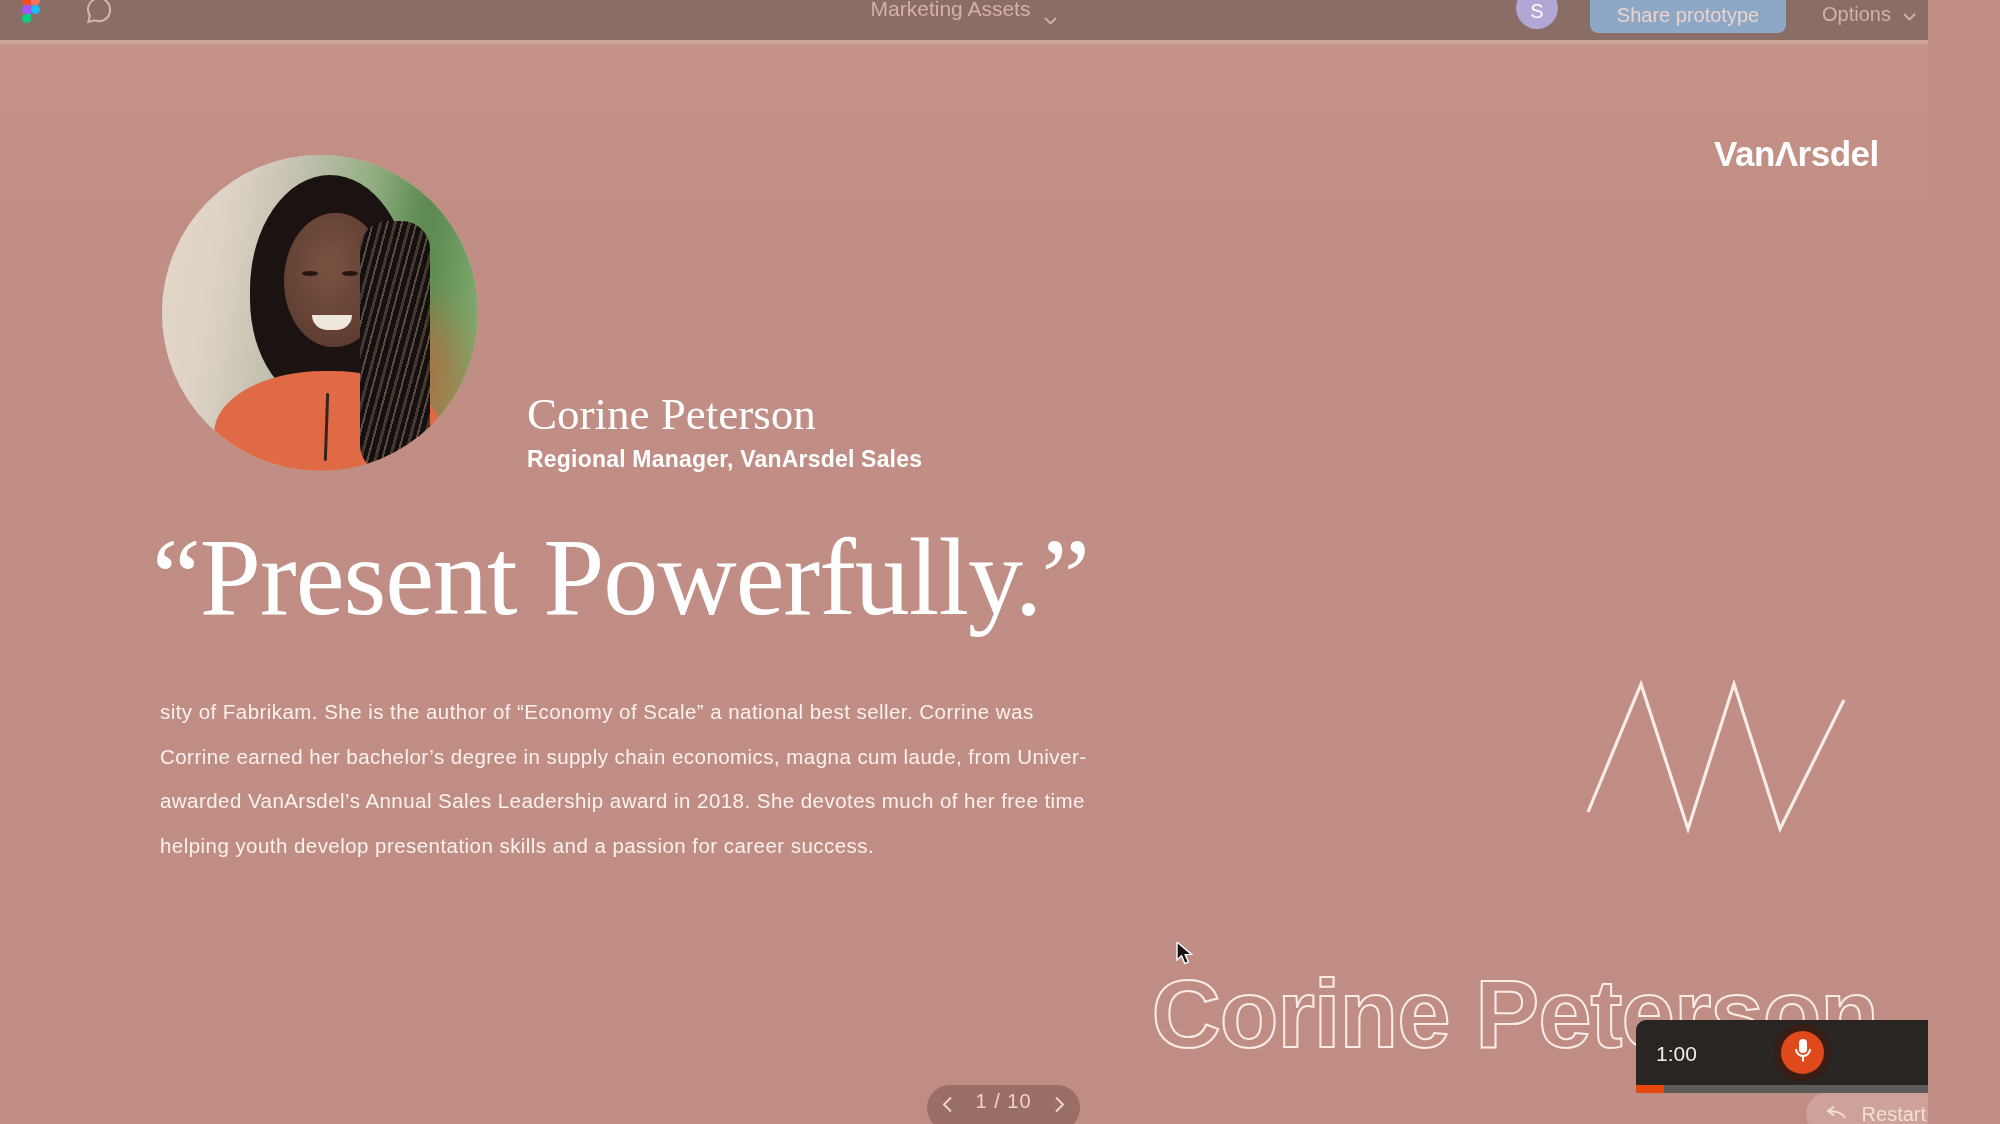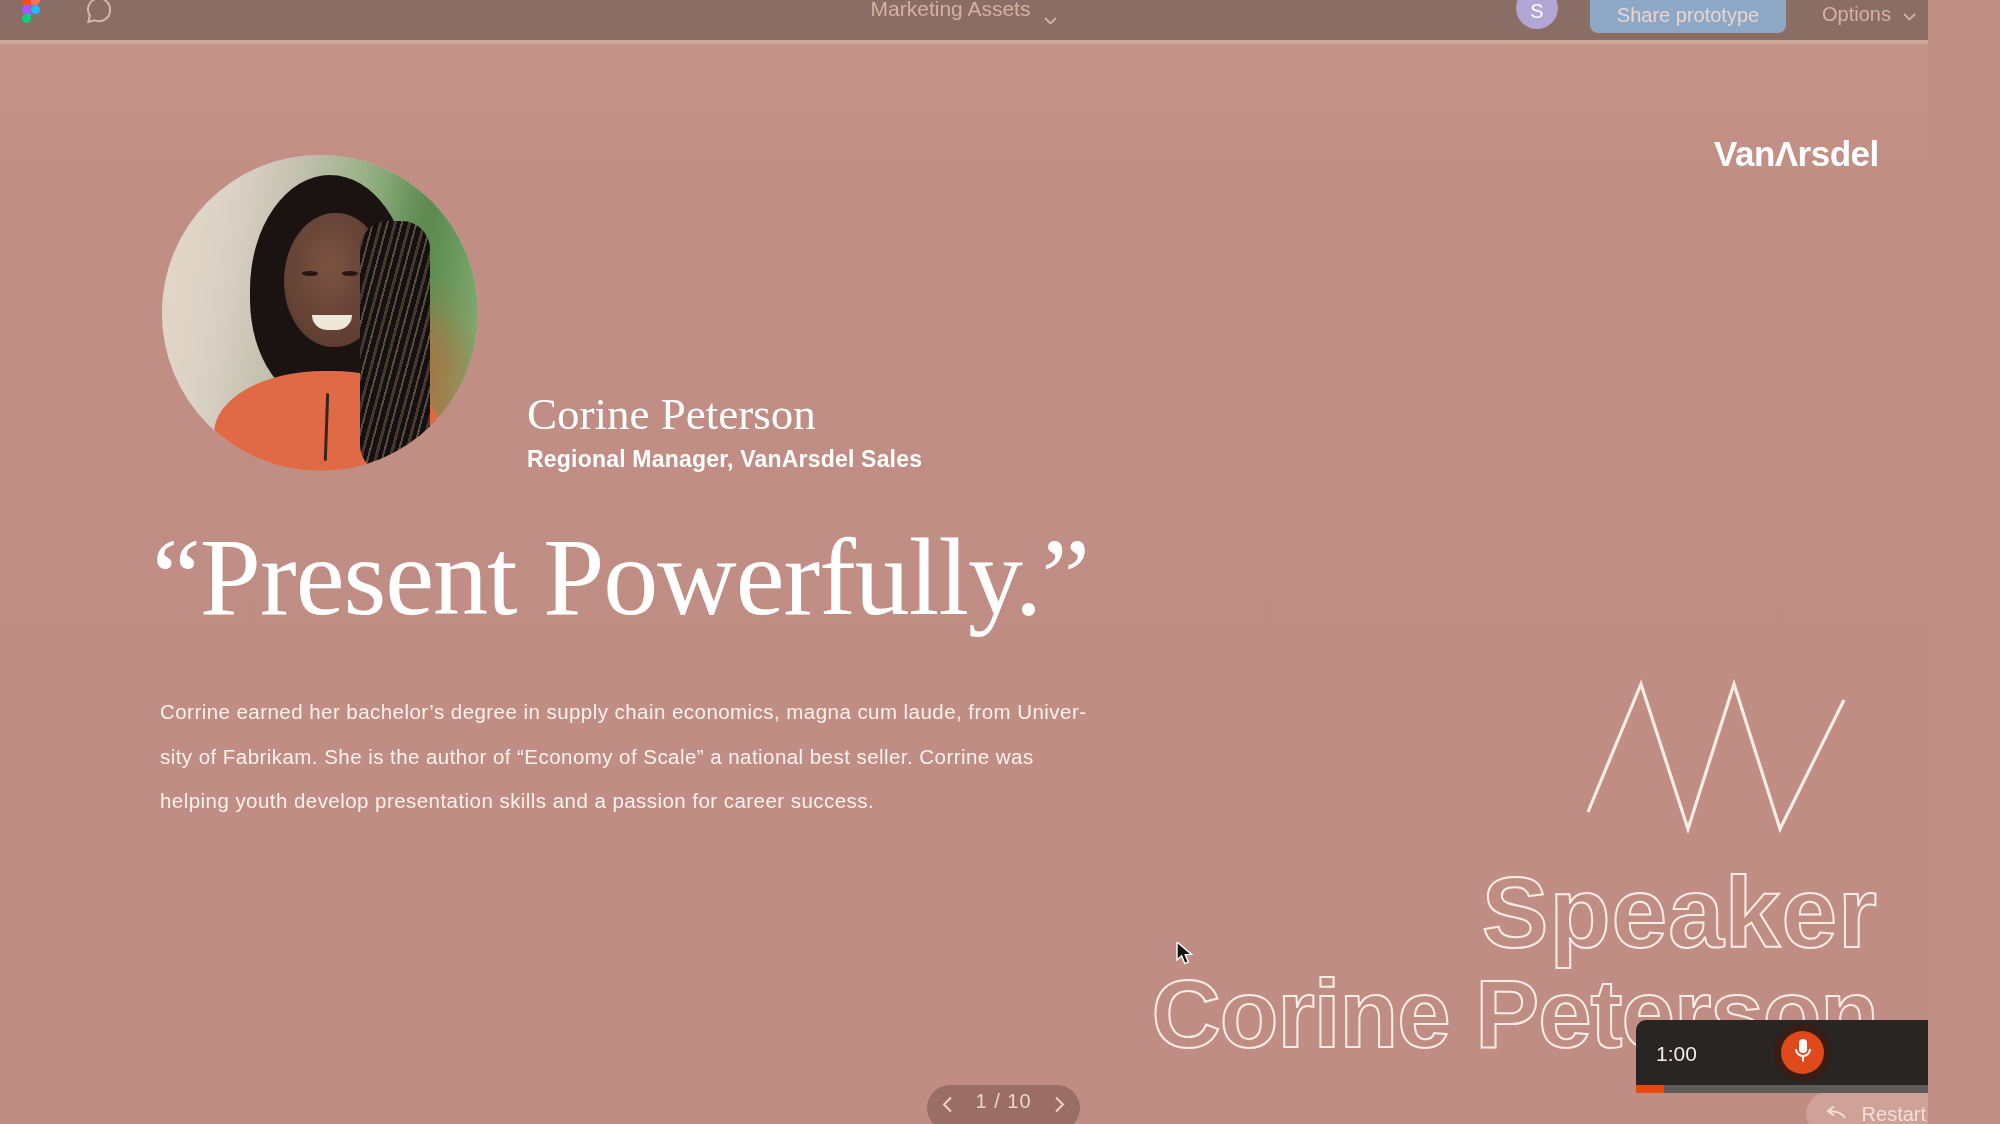--- a/index.html
+++ b/index.html
@@ -196,32 +196,32 @@
     <div class="ph-eye" style="left:180px; top:116px;"></div>
     <div class="ph-smile"></div>
     <div class="ph-braids"></div>
   </div>
 
   <div class="speaker-name">Corine Peterson</div>
   <div class="speaker-role">Regional Manager, VanArsdel Sales</div>
   <div class="quote">“Present Powerfully.”</div>
 
   <div class="bio">
+    <div>sity of Fabrikam. She is the author of “Economy of Scale” a national best seller. Corrine was</div>
     <div>Corrine earned her bachelor’s degree in supply chain economics, magna cum laude, from Univer-</div>
-    <div>sity of Fabrikam. She is the author of “Economy of Scale” a national best seller. Corrine was</div>
+    <div>awarded VanArsdel’s Annual Sales Leadership award in 2018. She devotes much of her free time</div>
     <div>helping youth develop presentation skills and a passion for career success.</div>
   </div>
 
   <span class="zigzag">
     <svg width="282" height="160" viewBox="0 0 282 160" fill="none" stroke="#f8ece7" stroke-width="3.2">
       <polyline points="4,136 57,8 104,153 150,8 196,153 260,24"></polyline>
     </svg>
   </span>
 
-  <div class="wm wm-1">Speaker</div>
   <div class="wm wm-2">Corine Peterson</div>
 
   <div class="pager">
     <svg width="11" height="17" viewBox="0 0 11 17" fill="none" stroke="#ecd4ca" stroke-width="2">
       <polyline points="9,1.5 2,8.5 9,15.5"></polyline>
     </svg>
     <span class="label">1 / 10</span>
     <svg width="11" height="17" viewBox="0 0 11 17" fill="none" stroke="#ecd4ca" stroke-width="2">
       <polyline points="2,1.5 9,8.5 2,15.5"></polyline>
     </svg>

